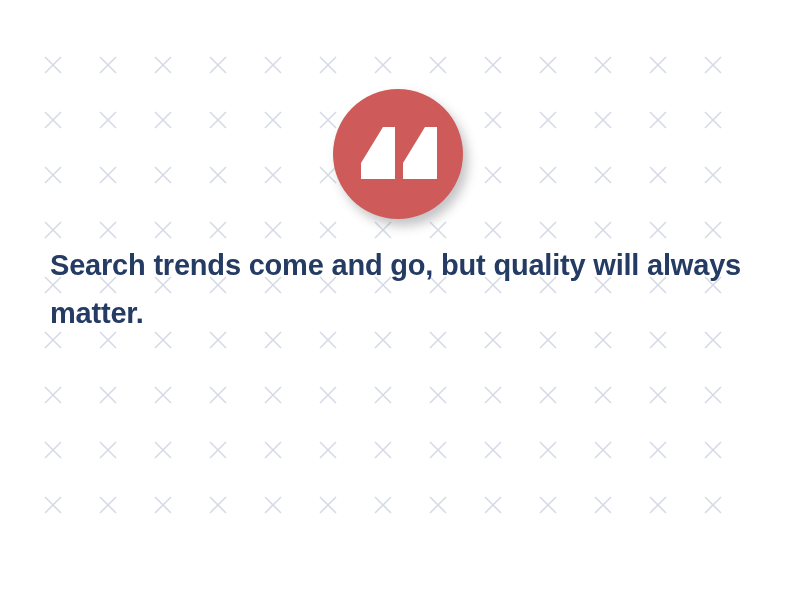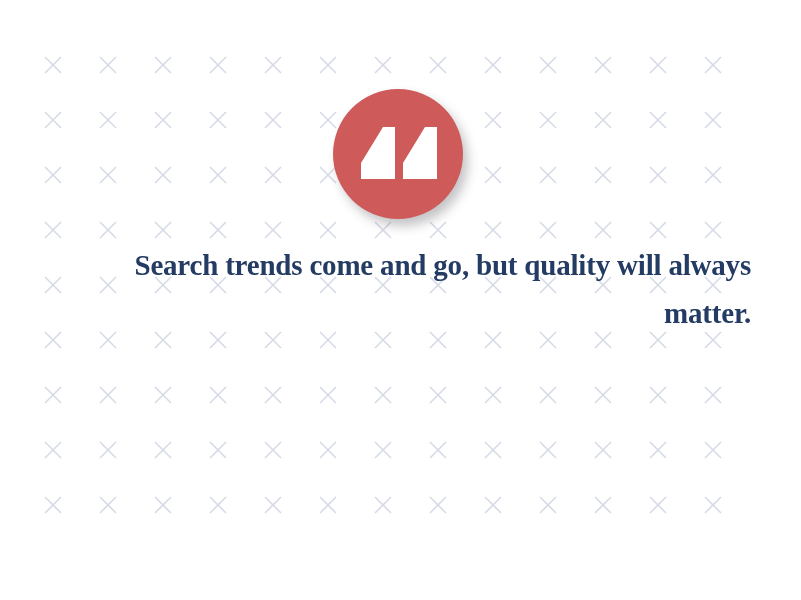--- a/index.html
+++ b/index.html
@@ -54,23 +54,23 @@
     display: block;
     margin-top: -2px;
   }
 
   
   .quote-text {
     position: absolute;
     left: 50px;
     top: 241px;
     width: 701px;
-    text-align: right;
+    text-align: left;
     color: #243b63;
-    font-family: Liberation Serif, serif;
+    font-family: Liberation Sans, sans-serif;
     font-size: 29px;
     font-weight: bold;
     line-height: 48px;
     letter-spacing: -0.2px;
     white-space: pre-line;
   }
 </style>
 </head>
 <body>
 

